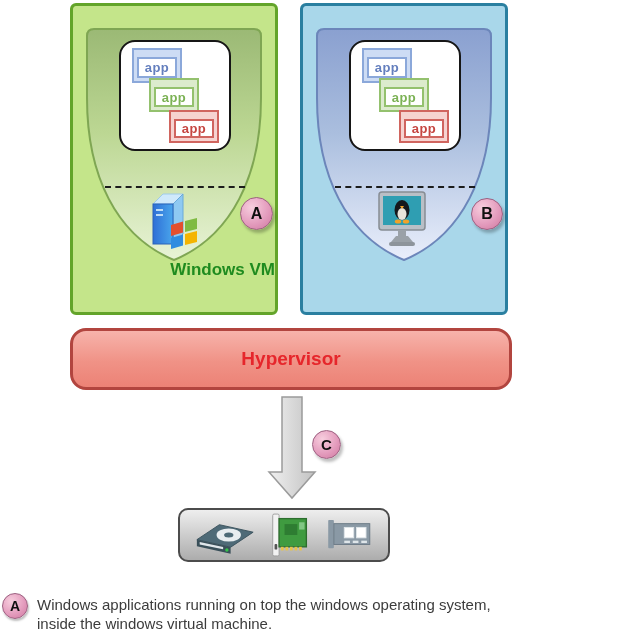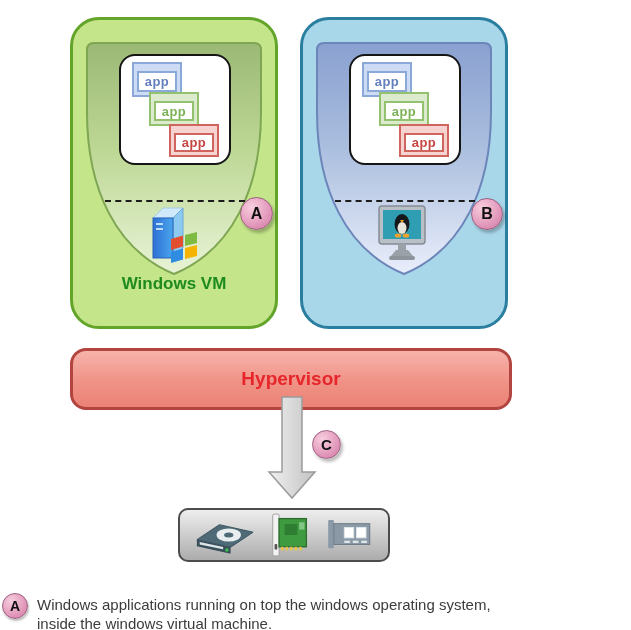--- a/index.html
+++ b/index.html
@@ -4,22 +4,22 @@
 <style>
   html,body{margin:0;padding:0;}
   body{
     width:631px;height:630px;overflow:hidden;background:#ffffff;
     position:relative;font-family:"Liberation Sans", sans-serif;
   }
   .stage{position:absolute;inset:0;}
 
   
   .vm{
-    position:absolute;top:17px;width:208px;height:312px;
-    border-radius:29px;border:3px solid;box-sizing:border-box;
+    position:absolute;top:3px;width:208px;height:312px;
+    border-radius:6px;border:3px solid;box-sizing:border-box;
   }
   .vm-windows{left:70px;background:#c4e58a;border-color:#63a42a;}
   .vm-linux{left:300px;background:#a9d7ea;border-color:#2a7fa0;}
   .u-svg{position:absolute;left:-3px;top:-3px;}
 
   
   .app-container{
     position:absolute;left:46px;top:34px;width:112px;height:111px;
     background:#fff;border:2.5px solid #161616;border-radius:16px;
     box-sizing:border-box;
@@ -36,42 +36,42 @@
   .app-green .app-body{border-color:#94c16e;color:#7cb255;}
   .app-red{left:48px;top:68px;width:50px;height:33px;background:#f6d3d0;border-color:#d0655f;}
   .app-red .app-body{border-color:#d0655f;color:#c64742;}
 
   .dashed-line{position:absolute;left:32px;top:180px;width:140px;border-top:2px dashed #1c1c1c;}
   .os-icon{position:absolute;left:74px;top:184px;}
   .vm-label{
     position:absolute;left:0;right:0;top:254px;text-align:center;
     font-size:17px;font-weight:bold;
   }
-  .vm-windows .vm-label{color:#1f8b1f;}
+  .vm-windows .vm-label{color:#1f8b1f;text-align:right;}
   .vm-linux .vm-label{color:#1536c8;}
 
   
   .badge{
     position:absolute;border-radius:50%;
     background:radial-gradient(circle at 35% 30%, #f7cede, #e49dbe 55%, #cf779f);
     border:1.5px solid #9c5f80;display:flex;align-items:center;justify-content:center;
     font-weight:bold;color:#101010;box-sizing:border-box;
     box-shadow:2px 3px 3px rgba(0,0,0,0.25);
   }
   .badge-a{left:240px;top:197px;width:33px;height:33px;font-size:16px;}
   .badge-b{left:471px;top:198px;width:32px;height:32px;font-size:16px;}
   .badge-c{left:312px;top:430px;width:29px;height:29px;font-size:15px;}
 
   
   .hypervisor{
     position:absolute;left:70px;top:328px;width:442px;height:62px;
     border-radius:16px;border:3px solid #b2453f;box-sizing:border-box;
     background:linear-gradient(#f7b3ab,#f09286 55%,#ec8276);
     display:flex;align-items:center;justify-content:center;
-    font-size:19px;font-weight:bold;color:#e6262b;margin-top:20px;
+    font-size:19px;font-weight:bold;color:#e6262b;
   }
 
   
   .flow-arrow{position:absolute;left:266px;top:396px;}
 
   
   .hardware-box{
     position:absolute;left:178px;top:508px;width:212px;height:54px;
     border-radius:10px;border:2.5px solid #4c4c4c;box-sizing:border-box;
     background:linear-gradient(#eeeeee,#acacac);

